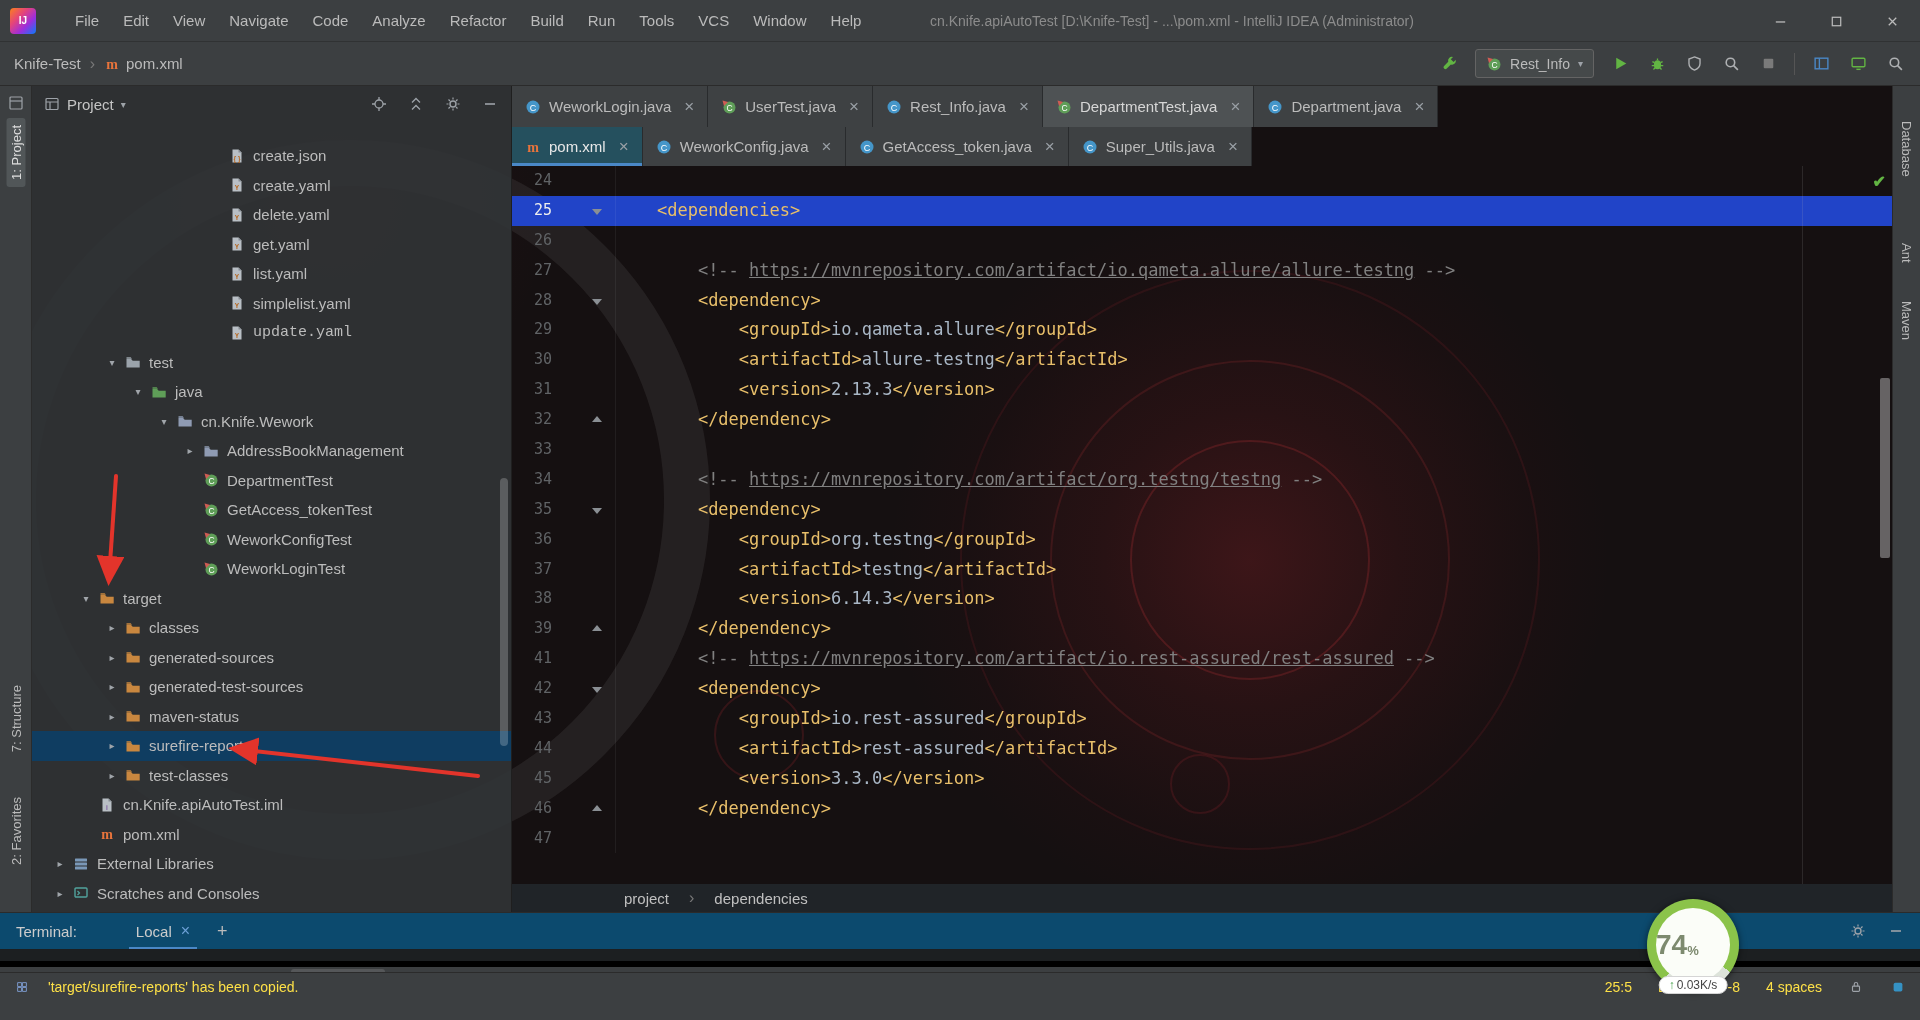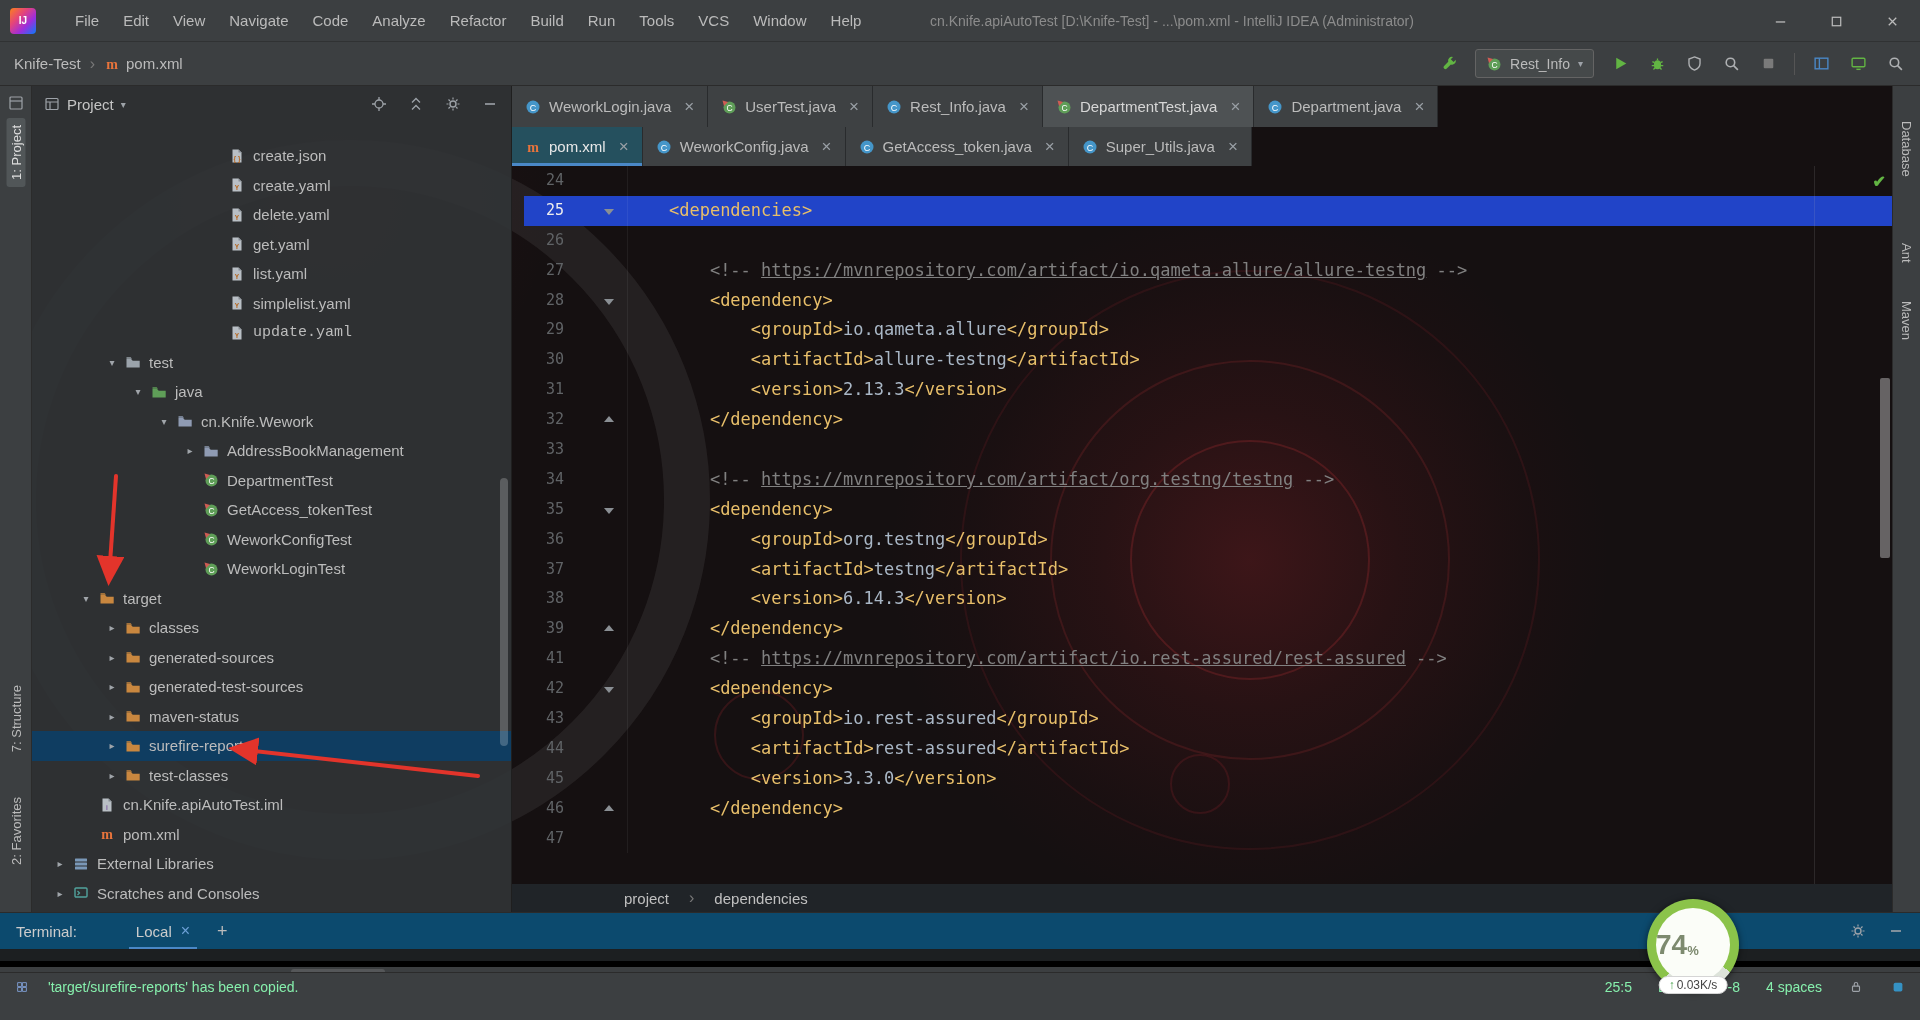--- a/index.html
+++ b/index.html
@@ -73,21 +73,21 @@
   
   #editor{position:absolute;left:512px;top:0;width:1380px;height:826px;z-index:4}
   .tabs{position:absolute;left:0;display:flex}
   #tabs-row1{top:0;height:41px;width:100%}
   #tabs-row2{top:41px;height:39px;width:100%}
   .tab{display:inline-flex;align-items:center;gap:8px;padding:0 13px;height:100%;background:#3e4143;border-right:1px solid #292b2d;color:#bbb;font-size:15px;cursor:default}
   .tab .tab-close{color:#9aa0a6;font-size:17px;margin-left:5px;line-height:1}
   .tab.hl{background:#4e5254;color:#d6d6d6}
   .tab.active{background:#25505e;color:#e8e8e8;box-shadow:inset 0 -3px 0 #4a88c7}
 
-  #code-area{position:absolute;left:12px;top:80px;width:1380px;height:718px;overflow:hidden}
+  #code-area{position:absolute;left:0;top:80px;width:1380px;height:718px;overflow:hidden}
   #code-lines{position:relative;z-index:2}
   .code-line{display:flex;height:29.9px;line-height:29.9px;white-space:pre}
   .code-line.sel{background:#2144c8}
   .ln{width:46px;text-align:right;padding-right:6px;color:#606366;font:15px/29.9px "DejaVu Sans Mono",monospace;flex:none}
   .code-line.sel .ln{color:#eee}
   .fold{width:58px;flex:none;position:relative;border-right:1px solid rgba(255,255,255,0.06)}
   .fold.fm-s::after{content:'';position:absolute;left:34px;top:13px;border-left:5px solid transparent;border-right:5px solid transparent;border-top:6px solid #8a8f94}
   .fold.fm-e::after{content:'';position:absolute;left:34px;top:11px;border-left:5px solid transparent;border-right:5px solid transparent;border-bottom:6px solid #8a8f94}
   .code{font:17px/29.9px "DejaVu Sans Mono",monospace;flex:1}
   .seg-p{color:#a9b7c6}.seg-t{color:#e8bf6a}.seg-x{color:#a9b7c6}
@@ -104,21 +104,21 @@
   .term-tab .tab-close{color:#6da1d8;font-size:16px}
   #term-add{margin-left:20px;font-size:18px;color:#bbb}
   #term-right{margin-left:auto;display:flex;align-items:center;gap:22px}
   #terminal-content{position:absolute;left:0;top:949px;width:100%;height:12px;background:#1c1f21;z-index:9}
   #tool-stripe{position:absolute;left:0;top:961px;width:100%;height:31px;background:#3c3f41;border-top:6px solid #000000;display:flex;align-items:center;gap:36px;padding-left:40px;font-size:14px;z-index:10}
   .ts-item{display:flex;align-items:center;gap:7px;padding:3px 9px;border-radius:3px;color:#bbb}
   .ts-item.active{background:rgba(255,255,255,0.13);color:#ddd}
   .ts-item .icn svg,.status-ic svg{width:14px;height:14px}
   #event-log{margin-left:auto;margin-right:28px;display:flex;align-items:center;gap:20px;color:#bbb}
 
-  #status-bar{position:absolute;left:0;top:972px;width:100%;height:28px;background:#3c3f41;border-top:1px solid #2b2b2b;display:flex;align-items:center;padding:0 14px;font-size:14px;color:#86efac;z-index:10}
+  #status-bar{position:absolute;left:0;top:972px;width:100%;height:28px;background:#3c3f41;border-top:1px solid #2b2b2b;display:flex;align-items:center;padding:0 14px;font-size:14px;color:#fde047;z-index:10}
   #status-msg{margin-left:18px}
   #status-right{margin-left:auto;display:flex;align-items:center;gap:26px}
   .status-ic{display:inline-flex;width:16px;height:16px;align-items:center;justify-content:center}
 
   
   #net-widget{position:absolute;left:1647px;top:899px;width:92px;height:92px;z-index:40}
   .ring-o{width:92px;height:92px;border-radius:50%;background:conic-gradient(from 220deg,#8bc34a 0 266deg,#dde3da 266deg 360deg);box-shadow:0 1px 7px rgba(0,0,0,0.55);display:flex;align-items:center;justify-content:center}
   .ring-inner{width:74px;height:74px;border-radius:50%;background:#fbfdf8;display:flex;align-items:center;justify-content:flex-start}
   .pct{font-size:28px;color:#7d8a6f;font-weight:bold}
   .pct-unit{font-size:13px;color:#7d8a6f;font-weight:bold;margin-top:11px}

